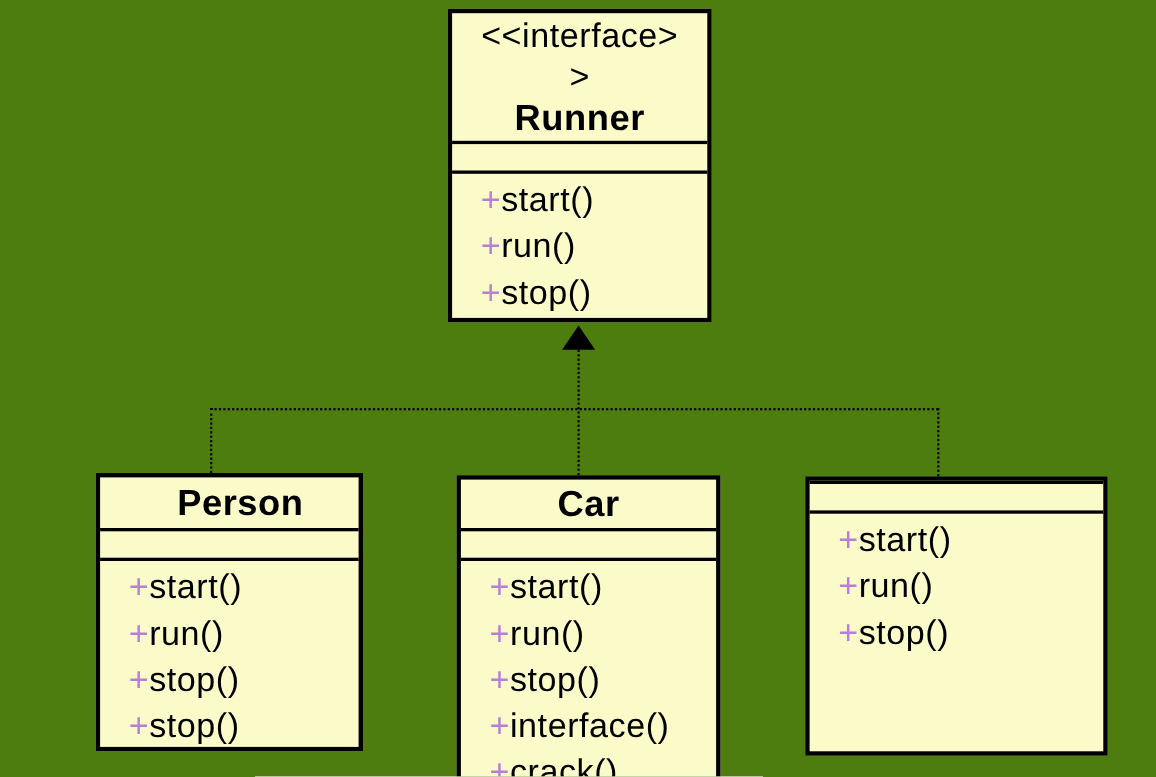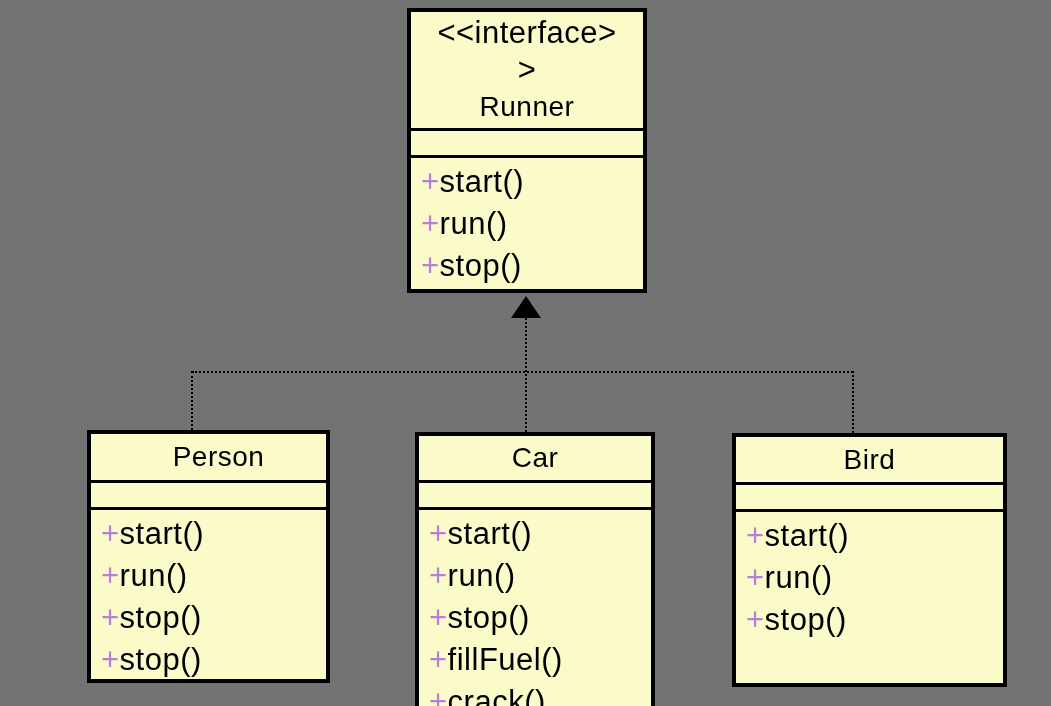--- a/index.html
+++ b/index.html
@@ -1,20 +1,20 @@
 <!DOCTYPE html>
 <html><head>
 <meta charset="utf-8">
 <style>
   html, body { margin: 0; padding: 0; background: #ffffff; }
   .canvas {
     position: relative;
     width: 1051px;
     height: 706px;
-    background: #737373;
+    background: #4d7c0f;
     overflow: hidden;
     font-family: "Liberation Sans", sans-serif;
     color: #000000;
   }
   .uml-box {
     position: absolute;
     background: #FBFBCA;
     border: 4px solid #000000;
     box-sizing: border-box;
     display: flex;
@@ -27,36 +27,36 @@
     justify-content: center;
     flex: none;
   }
   .stereotype {
     font-size: 31px;
     line-height: 37px;
     letter-spacing: 0.5px;
     white-space: nowrap;
   }
   .class-name {
-    font-weight: normal;
-    font-size: 28px;
+    font-weight: bold;
+    font-size: 33px;
     line-height: 38px;
     letter-spacing: 0.5px;
     white-space: nowrap;
   }
   .attr-compartment {
     flex: none;
     height: 30px;
     border-top: 3px solid #000000;
     border-bottom: 3px solid #000000;
     box-sizing: border-box;
   }
   .method-compartment {
     flex: 1 1 auto;
-    padding: 3px 0 0 10px;
+    padding: 3px 0 0 26px;
     overflow: hidden;
     border-radius: 26px;
   }
   .method {
     font-size: 31px;
     line-height: 42px;
     letter-spacing: 0.5px;
     white-space: nowrap;
   }
   .vis { color: #B87FD9; }
@@ -119,29 +119,26 @@
 
   <div class="uml-box box-car">
     <div class="title-compartment">
       <div class="class-name">Car</div>
     </div>
     <div class="attr-compartment"></div>
     <div class="method-compartment">
       <div class="method"><span class="vis">+</span><span>start()</span></div>
       <div class="method"><span class="vis">+</span><span>run()</span></div>
       <div class="method"><span class="vis">+</span><span>stop()</span></div>
-      <div class="method"><span class="vis">+</span><span>fillFuel()</span></div>
+      <div class="method"><span class="vis">+</span><span>interface()</span></div>
       <div class="method"><span class="vis">+</span><span>crack()</span></div>
     </div>
   </div>
 
   <div class="uml-box box-bird">
-    <div class="title-compartment">
-      <div class="class-name">Bird</div>
-    </div>
     <div class="attr-compartment"></div>
     <div class="method-compartment">
       <div class="method"><span class="vis">+</span><span>start()</span></div>
       <div class="method"><span class="vis">+</span><span>run()</span></div>
       <div class="method"><span class="vis">+</span><span>stop()</span></div>
     </div>
   </div>
 
   <div class="connector arrowhead"></div>
   <div class="connector line-v-center"></div>

